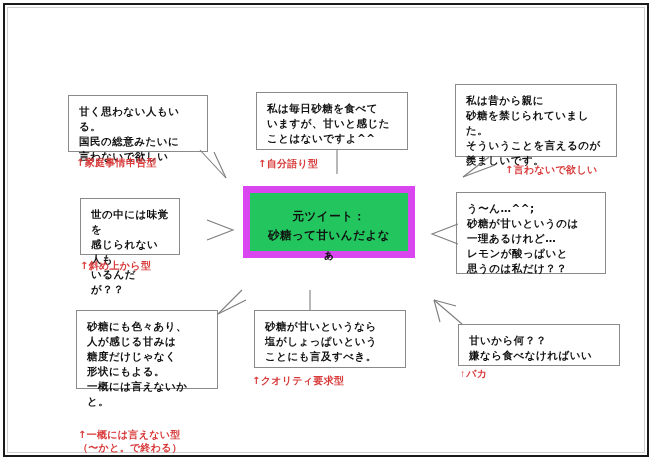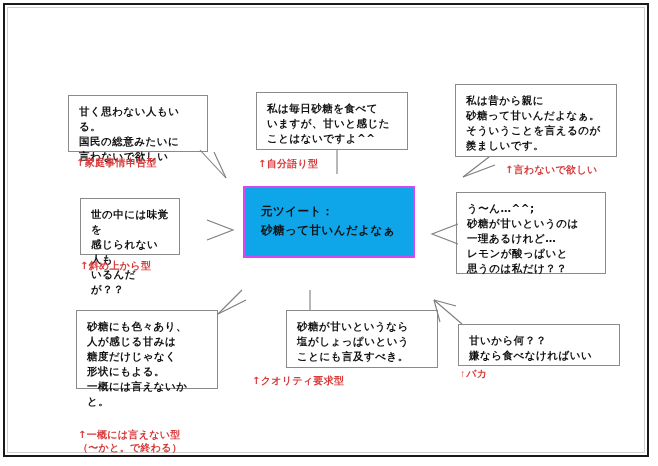--- a/index.html
+++ b/index.html
@@ -42,26 +42,27 @@
     box-sizing: border-box;
     color: #111111;
     font-size: 10.5px;
     line-height: 15px;
     padding: 8px 10px;
     letter-spacing: 0.5px;
     white-space: pre-line;
     font-weight: 600;
   }
   .bubble.center {
-    background: #0ea5e9;
-    border: 2px solid #d946ef;
+    background: #22c55e;
+    border: 7px solid #d946ef;
     color: #101010;
     font-size: 11.5px;
     line-height: 19px;
     padding: 14px 16px;
+    text-align: center;
   }
   .label {
     position: absolute;
     color: #d83a3a;
     font-size: 10px;
     line-height: 13px;
     white-space: pre-line;
     letter-spacing: 0.3px;
     font-weight: 700;
   }
@@ -99,21 +100,21 @@
 いますが、甘いと感じた
 ことはないですよ^^</div>
   <div class="tail" style="left:335px; top:150px; width:14px; height:28px;">
     <svg width="14" height="28" viewBox="0 0 14 28">
       <polyline points="2,0 2,24"></polyline>
     </svg>
   </div>
   <div class="label" style="left:258px; top:157px;">↑自分語り型</div>
 
   <div class="bubble" style="left:455px; top:84px; width:162px; height:73px;">私は昔から親に
-砂糖って甘いんだよなぁ。
+砂糖を禁じられていました。
 そういうことを言えるのが
 羨ましいです。</div>
   <div class="tail" style="left:459px; top:155px; width:44px; height:28px;">
     <svg width="44" height="28" viewBox="0 0 44 28">
       <polyline points="30,2 4,22"></polyline>
       <polyline points="36,10 4,22"></polyline>
     </svg>
   </div>
   <div class="label" style="left:505px; top:163px;">↑言わないで欲しい</div>
 
@@ -148,21 +149,21 @@
 一概には言えないかと。</div>
   <div class="tail" style="left:212px; top:288px; width:40px; height:30px;">
     <svg width="40" height="30" viewBox="0 0 40 30">
       <polyline points="30,2 6,26"></polyline>
       <polyline points="34,12 6,26"></polyline>
     </svg>
   </div>
   <div class="label" style="left:78px; top:393px;margin-top:35px;">↑一概には言えない型
 （〜かと。で終わる）</div>
 
-  <div class="bubble" style="left:254px; top:310px; width:152px; height:58px;margin-left:32px;">砂糖が甘いというなら
+  <div class="bubble" style="left:254px; top:310px; width:152px; height:58px;">砂糖が甘いというなら
 塩がしょっぱいという
 ことにも言及すべき。</div>
   <div class="tail" style="left:300px; top:290px; width:20px; height:24px;">
     <svg width="20" height="24" viewBox="0 0 20 24">
       <polyline points="10,0 10,20"></polyline>
     </svg>
   </div>
   <div class="label" style="left:252px; top:374px;">↑クオリティ要求型</div>
 
   <div class="bubble" style="left:458px; top:324px; width:162px; height:42px;">甘いから何？？

